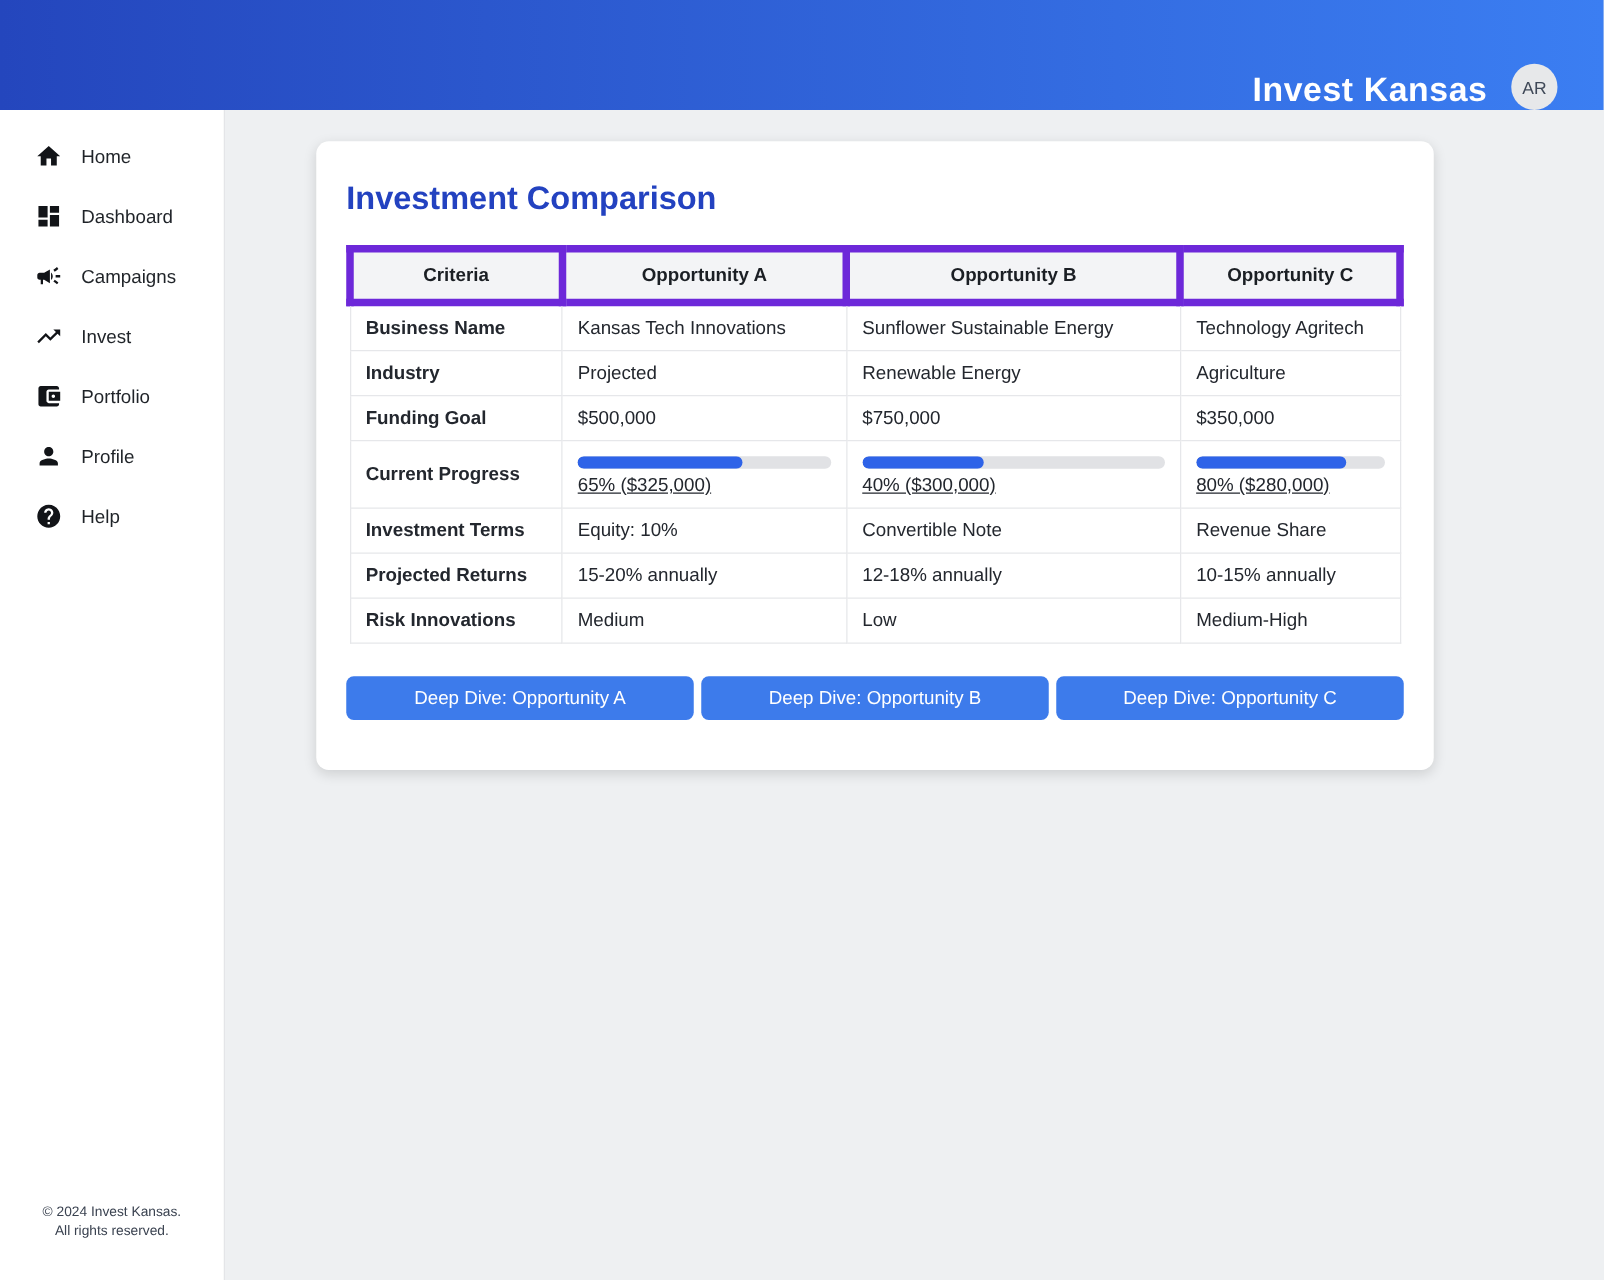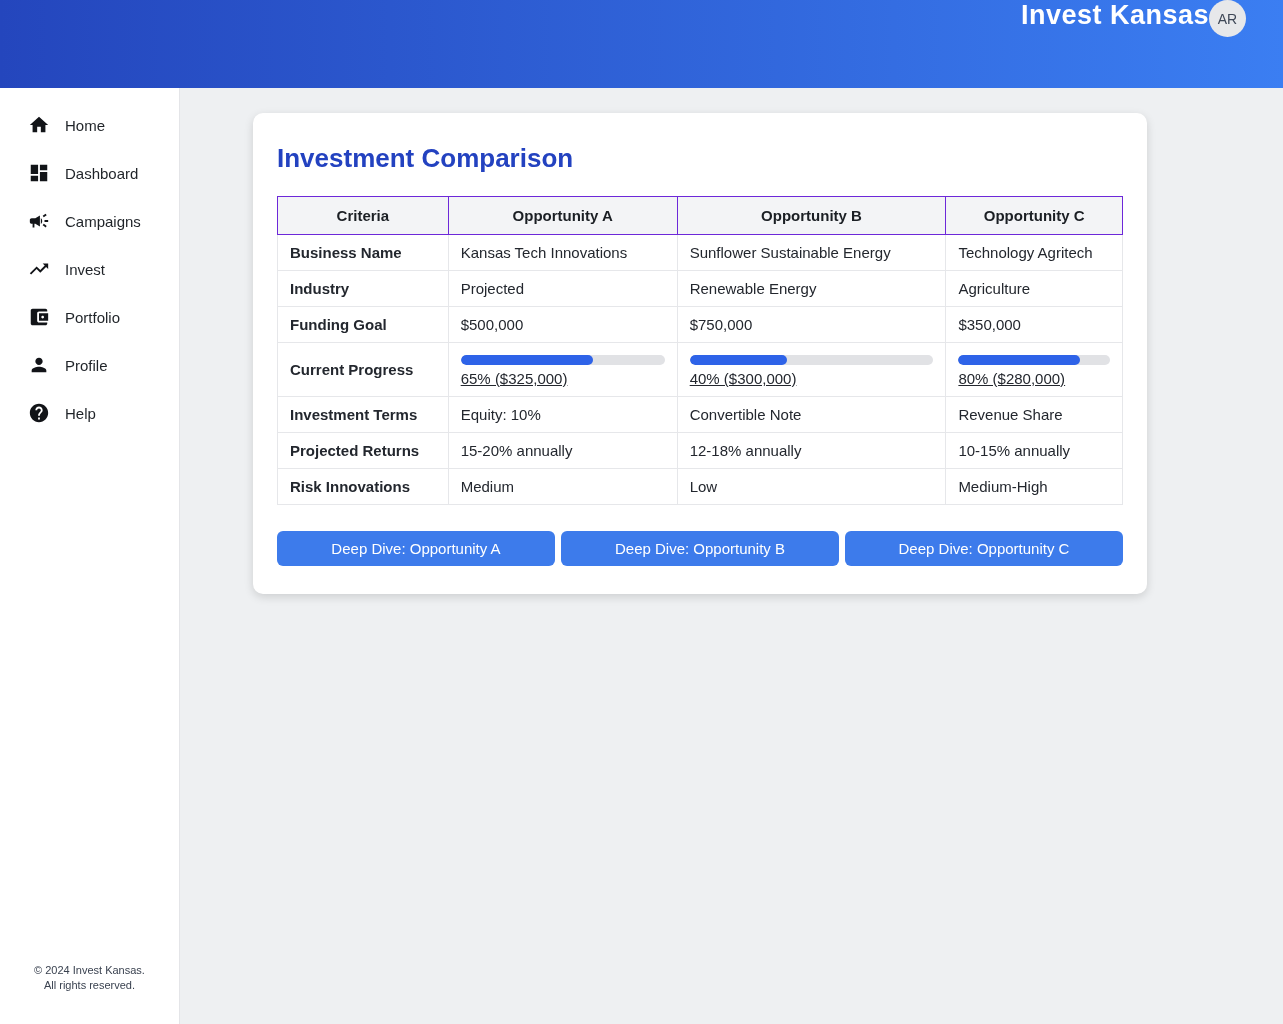--- a/index.html
+++ b/index.html
@@ -6,22 +6,22 @@
   html, body {
     width: 1283px; height: 1024px;
     font-family: "Liberation Sans", sans-serif;
     background: #eef0f2;
     overflow: hidden;
   }
   
   .topbar {
     height: 88px; width: 100%;
     background: linear-gradient(90deg, var(--header-gradient-start, #2446bd), var(--header-gradient-end, #3b7ef2));
-    display: flex; align-items: flex-start; justify-content: flex-end;
-    padding-right: 37px;
+    display: flex; align-items: flex-end; justify-content: flex-end;
+    gap: 19px; padding-right: 37px;
   }
   .topbar-title {
     color: #ffffff; font-size: 27px; font-weight: 700; letter-spacing: 0.5px;
   }
   .avatar {
     width: 37px; height: 37px; border-radius: 50%;
     background: var(--avatar-bg, #e7e8ea); color: var(--avatar-text, #3f4857);
     display: flex; align-items: center; justify-content: center;
     font-size: 14px; font-weight: 500; cursor: pointer;
   }
@@ -42,31 +42,31 @@
   .sidebar-footer {
     margin-top: auto; padding: 0 32px 30px;
     font-size: 11px; color: #3a4250; text-align: center; line-height: 1.42;
   }
   
   .main { flex: 1; overflow: hidden; }
   .card {
     width: 894px; margin: 25px 0 0 73px;
     background: #ffffff; border-radius: 10px;
     box-shadow: 0 3px 10px rgba(0,0,0,0.14);
-    padding: 24px 24px 28px;
+    padding: 24px 24px 40px;
   }
   .card-title {
     color: var(--title-blue, #2342c0);
     font-size: 26px; font-weight: 700; margin: 6px 0 22px;
   }
   
   table.cmp { width: 100%; border-collapse: collapse; table-layout: fixed; font-size: 15px; }
   col.c0 { width: 20.2%; } col.c1 { width: 27.1%; } col.c2 { width: 31.8%; } col.c3 { width: 20.9%; }
   table.cmp th {
-    background: #f3f4f6; border: 1px solid #6d28d9;
+    background: #f3f4f6; border: 6px solid #6d28d9;
     padding: 10px 12px; text-align: center; font-weight: 700; color: #1b1f24;
   }
   table.cmp td {
     border: 1px solid #e6e7ea; padding: 9px 12px;
     color: #23272e; text-align: left; vertical-align: middle;
   }
   td.crit { font-weight: 700; color: #17191d; }
   td.green { color: var(--returns-green, #13a577); }
   .pbar {
     height: 10px; background: var(--progress-track, #e1e2e5);

